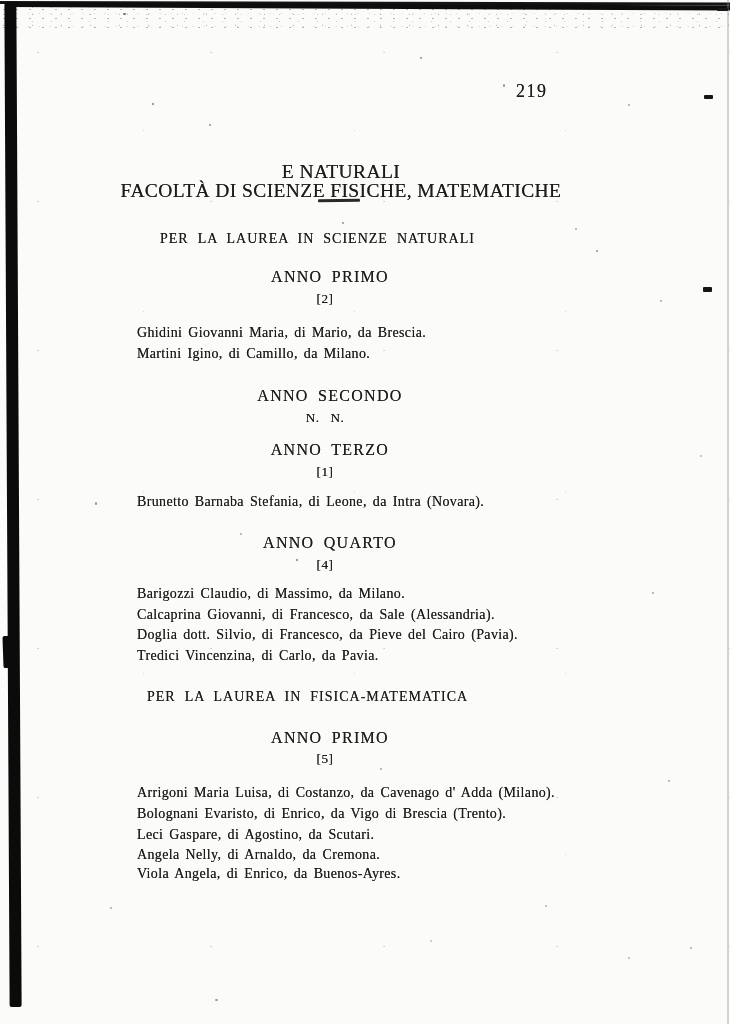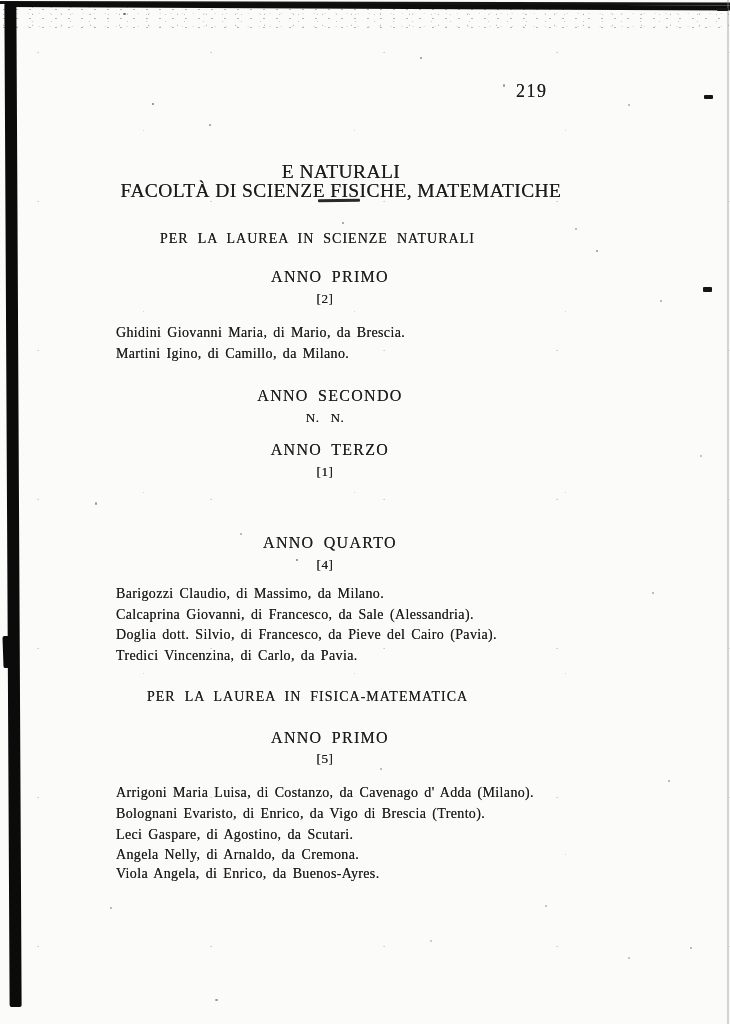--- a/index.html
+++ b/index.html
@@ -18,21 +18,21 @@
   .line{position:absolute;white-space:nowrap;}
   .ink{ text-shadow:0 0 .5px rgba(25,23,20,.75); }
 
   .page-number{font-size:18px;letter-spacing:1.5px;}
   .title{width:458px;left:112px;text-align:center;font-size:19.5px;letter-spacing:.4px;}
   .title-divider{position:absolute;left:318px;top:199px;width:42px;height:2.5px;background:#2b2927;transform:rotate(-.6deg);border-radius:1px;}
   .degree-heading{font-size:14px;letter-spacing:1px;word-spacing:4.5px;}
   .year-heading{left:105px;width:450px;text-align:center;font-size:16px;letter-spacing:1.3px;word-spacing:4px;}
   .count{left:100px;width:450px;text-align:center;font-size:13.2px;letter-spacing:.5px;}
   .nn{word-spacing:7px;}
-  .student{left:116px;font-size:14px;letter-spacing:.35px;word-spacing:2.2px;}
+  .student{left:137px;font-size:14px;letter-spacing:.35px;word-spacing:2.2px;}
 
   
   .top-edge{position:absolute;left:6px;top:2px;width:724px;height:5px;background:#0d0d0d;transform:rotate(.28deg);transform-origin:left center;}
   .top-edge2{position:absolute;left:0;top:1px;width:730px;height:3px;background:#141414;transform:rotate(.12deg);transform-origin:left center;}
   .left-binding{position:absolute;left:7px;top:3px;width:12px;height:1004px;background:#0b0b0b;transform:rotate(-.3deg);border-radius:2px;}
   .left-binding-bulge{position:absolute;left:3px;top:636px;width:9px;height:32px;background:#0b0b0b;transform:rotate(-2deg);border-radius:2px;}
   .right-edge{position:absolute;left:727px;top:0;width:2px;height:1024px;background:#8a8a86;opacity:.35;}
   .noise-band{
     position:absolute;left:0;top:6px;width:730px;height:22px;opacity:.55;
     background-image:
@@ -80,20 +80,21 @@
   <div class="line ink year-heading" style="top:268px;">ANNO PRIMO</div>
   <div class="line ink count" style="top:291px;">[2]</div>
   <div class="line ink student" style="top:325px;">Ghidini Giovanni Maria, di Mario, da Brescia.</div>
   <div class="line ink student" style="top:346px;">Martini Igino, di Camillo, da Milano.</div>
 
   <div class="line ink year-heading" style="top:387px;">ANNO SECONDO</div>
   <div class="line ink count nn" style="top:410px;">N. N.</div>
 
   <div class="line ink year-heading" style="top:441px;">ANNO TERZO</div>
   <div class="line ink count" style="top:464px;">[1]</div>
+  <div class="line ink student" style="top:494px;">Brunetto Barnaba Stefania, di Leone, da Intra (Novara).</div>
 
   <div class="line ink year-heading" style="top:534px;">ANNO QUARTO</div>
   <div class="line ink count" style="top:557px;">[4]</div>
   <div class="line ink student" style="top:586px;">Barigozzi Claudio, di Massimo, da Milano.</div>
   <div class="line ink student" style="top:607px;">Calcaprina Giovanni, di Francesco, da Sale (Alessandria).</div>
   <div class="line ink student" style="top:627px;">Doglia dott. Silvio, di Francesco, da Pieve del Cairo (Pavia).</div>
   <div class="line ink student" style="top:648px;">Tredici Vincenzina, di Carlo, da Pavia.</div>
 
   <div class="line ink degree-heading" style="left:147px;top:689px;">PER LA LAUREA IN FISICA-MATEMATICA</div>
 

